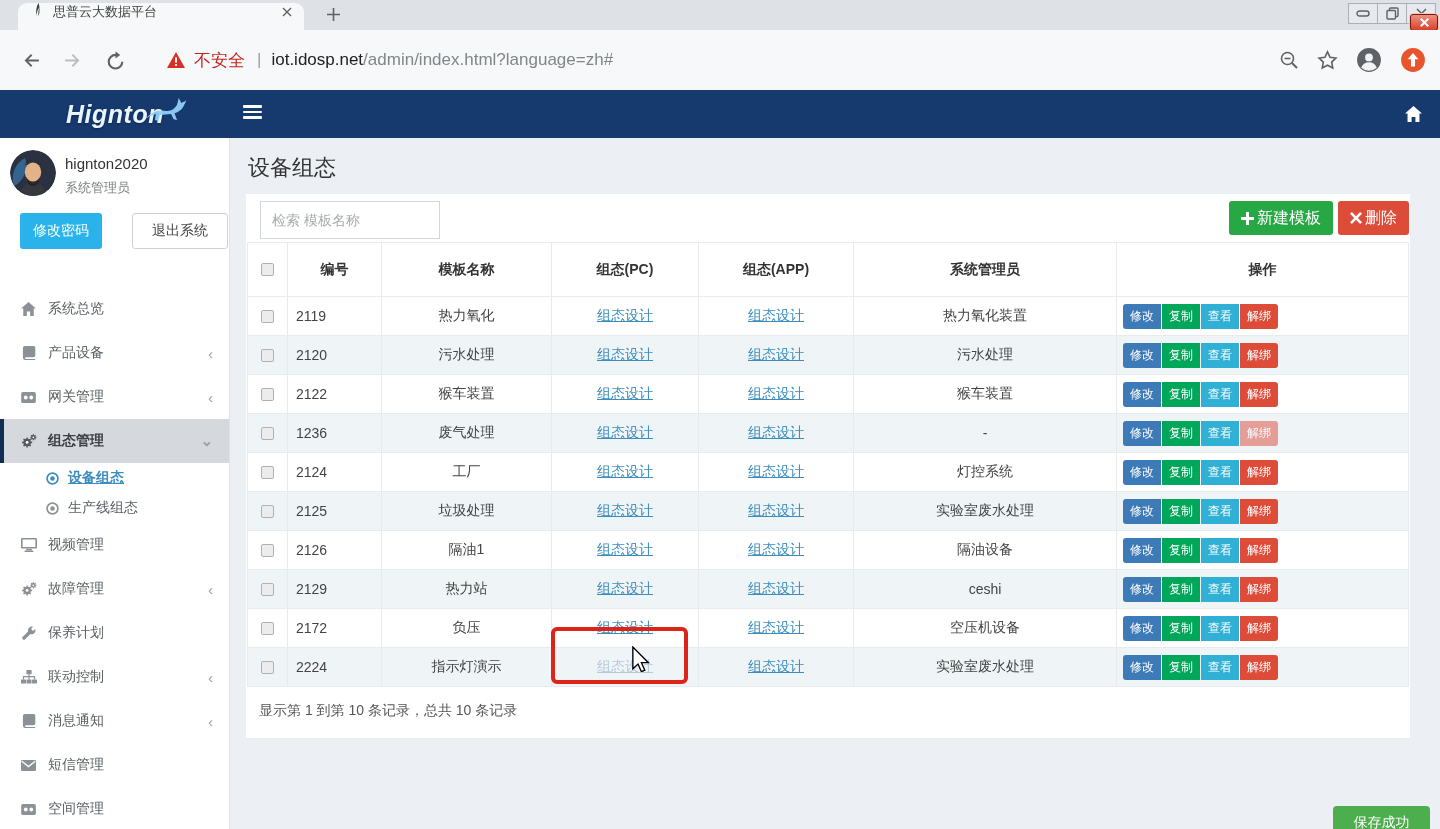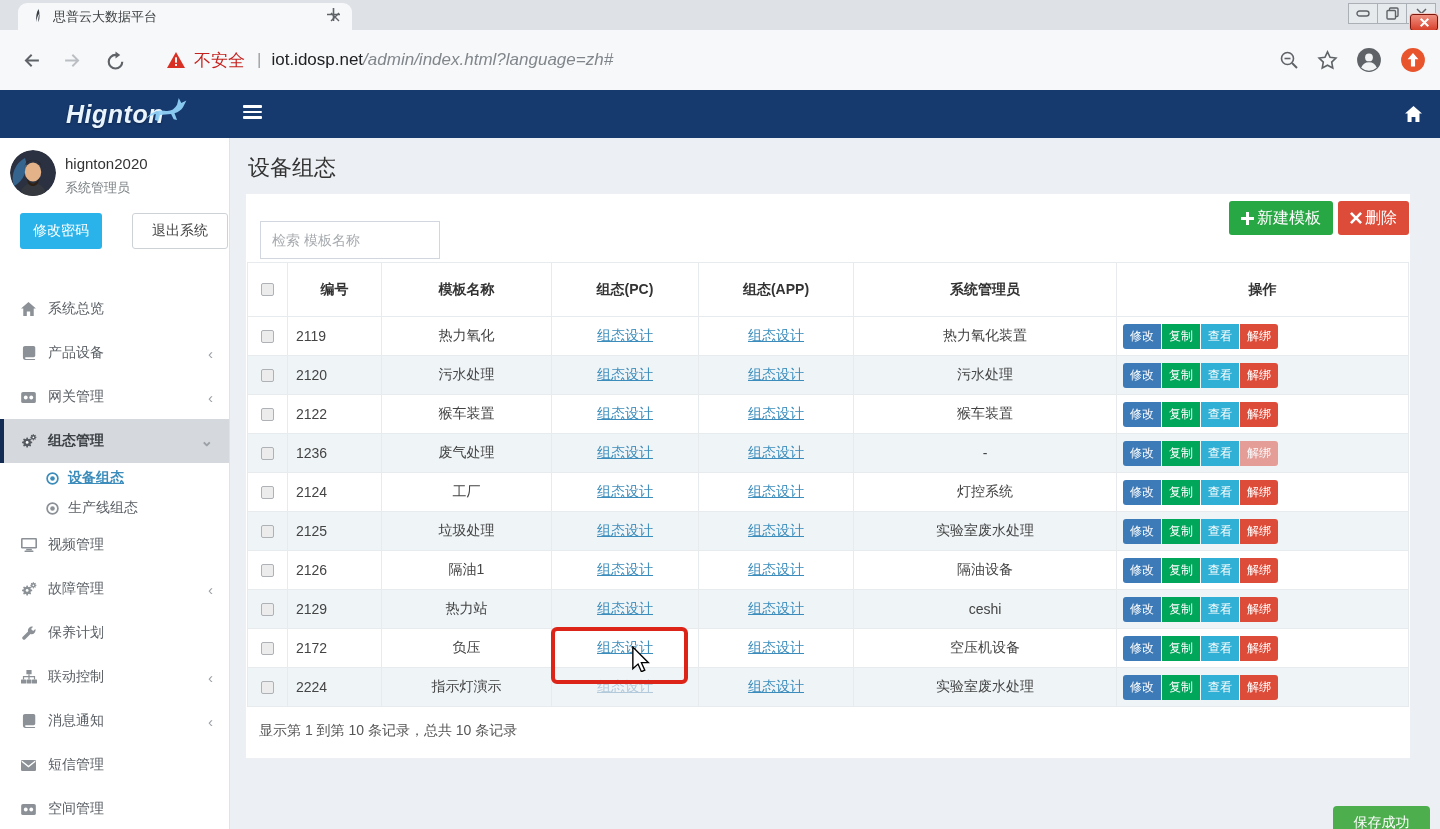--- a/index.html
+++ b/index.html
@@ -7,23 +7,23 @@
   body {
     position: relative; overflow: hidden;
     font-family: "Liberation Sans", sans-serif;
     background: #ecf0f5;
   }
   svg { display:block; }
 
   
   .titlebar { position:absolute; left:0; top:0; width:1440px; height:30px; background:#dee1e6; }
   .tab {
-    position:absolute; left:18px; top:3px; width:334px; height:27px;
+    position:absolute; left:18px; top:3px; width:286px; height:27px;
     background:#f7f8f9; border-radius:9px 9px 0 0;
-    display:flex; align-items:center; padding:0 8px 0 13px;
+    display:flex; padding:0 8px 0 13px;
   }
   .tab-title { flex:1; font-size:13px; color:#3c4043; white-space:nowrap; overflow:hidden; margin-left:9px; }
   .tab-close { display:flex; align-items:center; justify-content:center; width:18px; height:18px; border-radius:50%; cursor:pointer; }
   .newtab { position:absolute; left:326px; top:7px; cursor:pointer; }
   .win-controls { position:absolute; right:4px; top:3px; display:flex; }
   .win-btn {
     width:30px; height:21px; margin-left:-1px; position:relative;
     border:1px solid #aab0b6; background:#e7eaed;
     display:flex; align-items:center; justify-content:center; cursor:pointer;
   }
@@ -35,21 +35,21 @@
     display:flex; align-items:center; justify-content:center;
   }
 
   .toolbar { position:absolute; left:0; top:30px; width:1440px; height:60px; background:#f7f8f9; display:flex; align-items:center; }
   .tb-icon { margin-left:22px; cursor:pointer; flex:0 0 auto; }
   .tb-icon.reload { margin-left:24px; }
   .urlbar { display:flex; align-items:center; margin-left:42px; flex:1; min-width:0; cursor:text; }
   .sec-label { color:#c5221f; font-size:17px; margin-left:9px; }
   .url-sep { color:#9aa0a6; font-size:17px; margin:0 10px 0 12px; }
   .url-host { color:#202124; font-size:17px; }
-  .url-path { color:#80868b; font-size:17px;font-style:italic; }
+  .url-path { color:#80868b; font-size:17px; }
   .tb-right { display:flex; align-items:center; margin-right:14px; }
   .tb-right > * { margin-left:18px; cursor:pointer; }
 
   
   .navbar { position:absolute; left:0; top:90px; width:1440px; height:48px; background:#16396e; }
   .logo-box { position:absolute; left:0; top:0; width:230px; height:48px; display:flex; align-items:center; justify-content:center; cursor:pointer; }
   .logo-text { font-style:italic; font-weight:bold; font-size:25px; color:#e9f4fd; letter-spacing:.5px; text-shadow:0 1px 2px rgba(0,0,0,.35); }
   .logo-deer { position:absolute; right:38px; top:2px; }
   .hamburger { position:absolute; left:243px; top:15px; width:19px; cursor:pointer; }
   .hamburger span { display:block; height:2.5px; background:#fff; margin-bottom:3px; border-radius:1px; }
@@ -76,21 +76,21 @@
   .menu-item.sub .mi-icon { width:14px; margin-right:9px; }
   .menu-item.sub.sub-active { color:#3c8dbc; font-weight:bold; }
   .menu-item.sub.sub-active .mi-icon { color:#3c8dbc; }
   .menu-item.sub.sub-active .mi-label { text-decoration:underline; }
 
   
   .content { position:absolute; left:230px; top:138px; width:1210px; height:691px; background:#ecf0f5; }
   .page-title { font-size:22px; font-weight:400; color:#333; margin:15px 0 11px 18px; }
   .panel { background:#fff; margin:0 30px 0 16px; padding:7px 1px 16px 1px; }
   .panel-top { display:flex; align-items:flex-start; padding:0 0 0 13px; }
-  .search-input { width:180px; height:38px; border:1px solid #d2d6de; padding:17px 11px; font-size:14px; color:#7f1d1d; font-family:inherit; outline:none;margin-top:20px; }
+  .search-input { width:180px; height:38px; border:1px solid #d2d6de; padding:17px 11px; font-size:14px; color:#7f1d1d; font-family:inherit; outline:none; }
   .search-input::placeholder { color:#a7abaf; }
   .top-btns { margin-left:auto; display:flex; }
   .btn { border:none; color:#fff; font-size:16px; padding:0 12px; height:34px; border-radius:3px; display:flex; align-items:center; cursor:pointer; font-family:inherit; }
   .btn .b-ic { margin-right:3px; display:flex; }
   .btn-create { background:#28a745; }
   .btn-delete { background:#dd4b39; margin-left:5px; }
 
   table.grid { width:100%; border-collapse:collapse; margin-top:3px; }
   .grid th, .grid td { border:1px solid #e7ebee; font-size:14px; }
   .grid th { height:54px; font-weight:bold; color:#333; text-align:center; background:#fff; }

